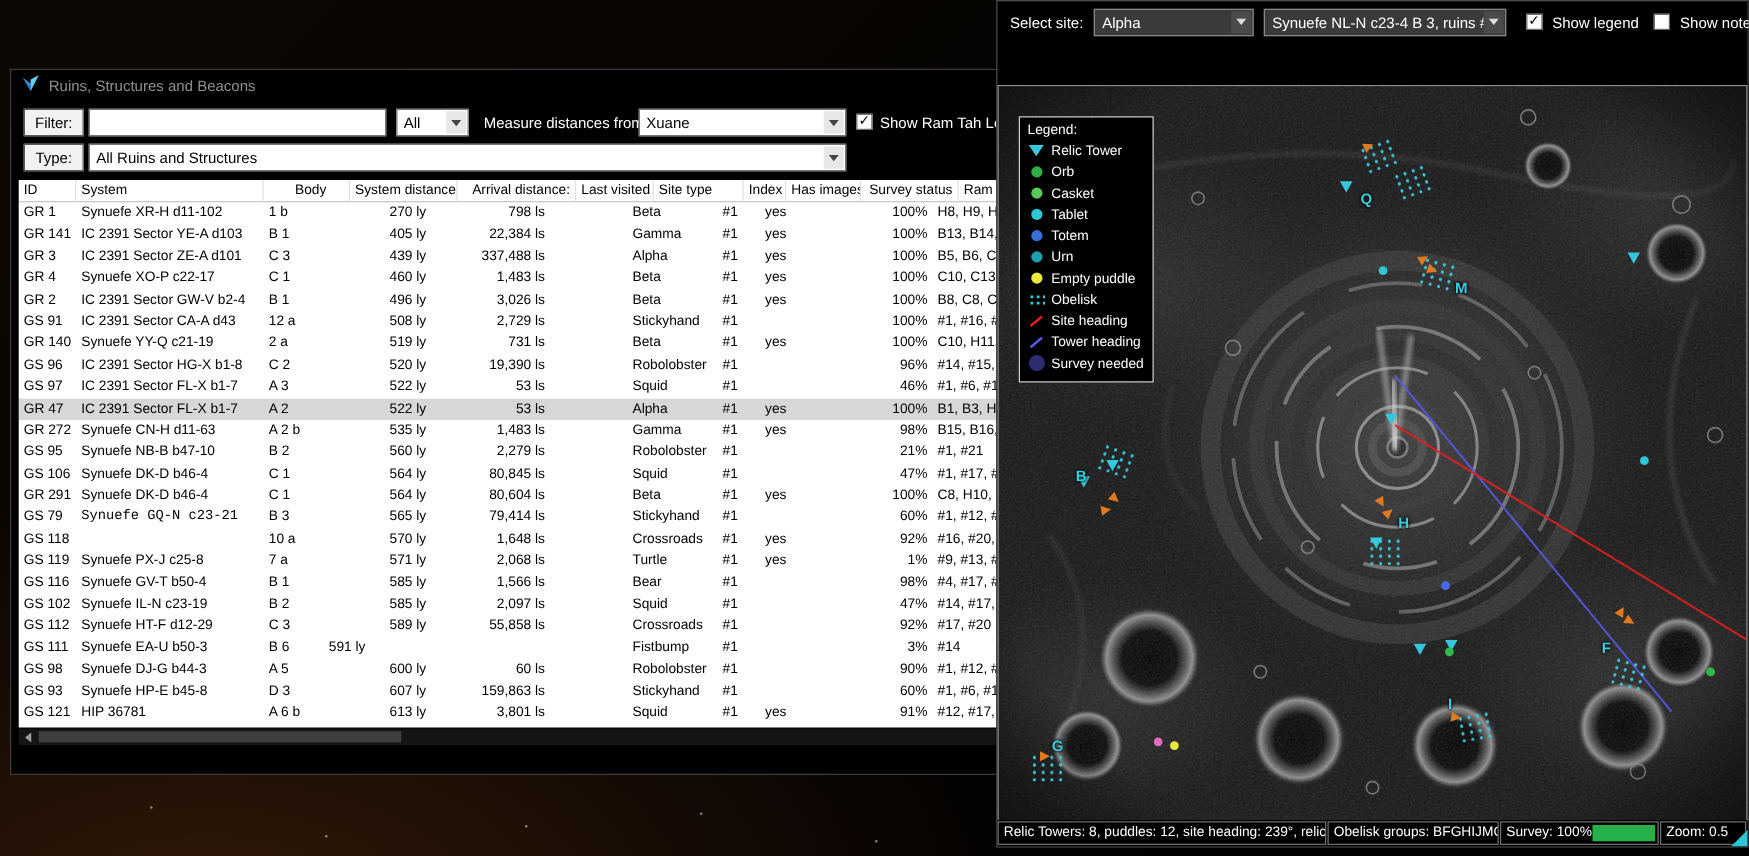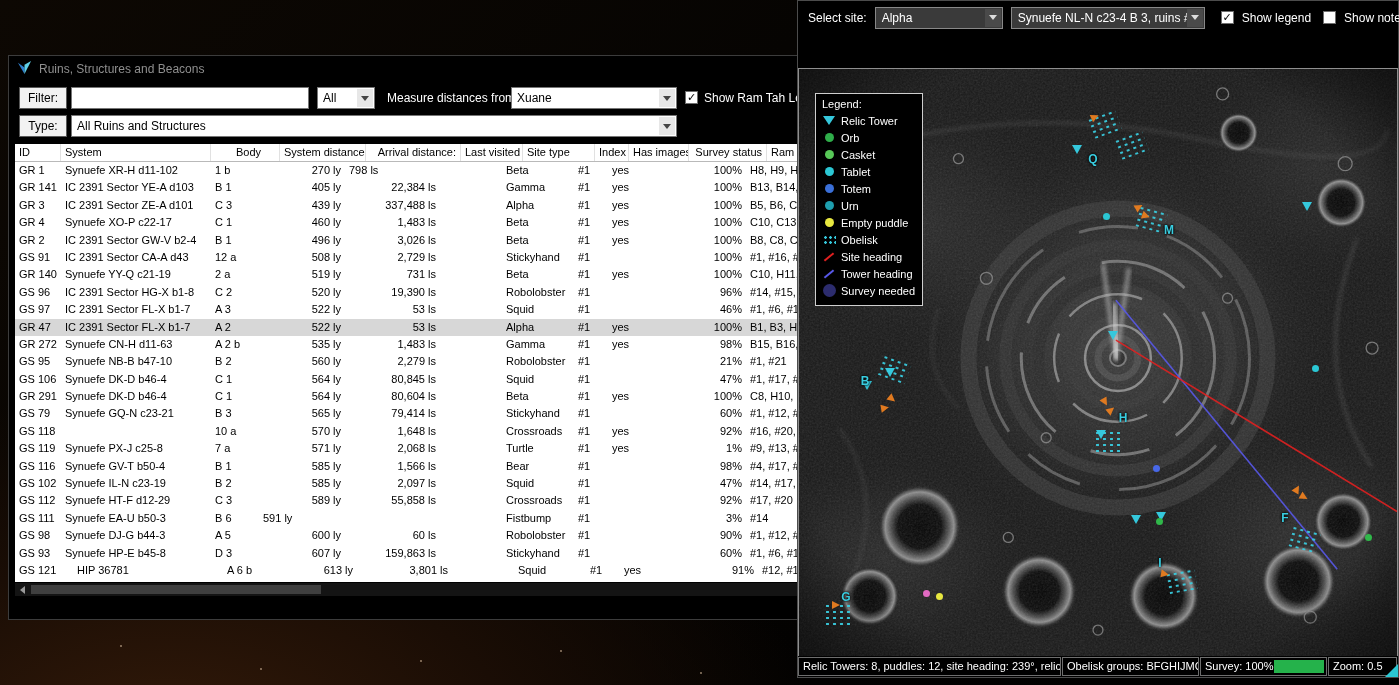--- a/index.html
+++ b/index.html
@@ -169,21 +169,21 @@
           <div class="th" style="width: 60px; text-align: left;">Has images</div>
           <div class="th" style="width: 78px; text-align: right;">Survey status</div>
           <div class="th" style="width: 150px; text-align: left;">Ram Tah Logs</div>
         </div>
       <div class="tbody">
           <div class="tr">
             <div class="td" style="width: 46px; text-align: left;">GR 1</div>
             <div class="td" style="width: 150px; text-align: left;">Synuefe XR-H d11-102</div>
             <div class="td" style="width: 48px; text-align: left;">1 b</div>
             <div class="td" style="width: 86px; text-align: right;">270 ly</div>
-            <div class="td" style="width: 95px; ">798 ls</div>
+            <div class="td" style="width: 95px; text-align: right;">798 ls</div>
             <div class="td" style="width: 62px; text-align: left;"></div>
             <div class="td" style="width: 72px; text-align: left;">Beta</div>
             <div class="td" style="width: 34px; text-align: left;">#1</div>
             <div class="td" style="width: 60px; text-align: left;">yes</div>
             <div class="td" style="width: 78px; text-align: right;">100%</div>
             <div class="td" style="width: 150px; text-align: left;">H8, H9, H</div>
           </div>
           <div class="tr">
             <div class="td" style="width: 46px; text-align: left;">GR 141</div>
             <div class="td" style="width: 150px; text-align: left;">IC 2391 Sector YE-A d103</div>
@@ -348,21 +348,21 @@
             <div class="td" style="width: 95px; text-align: right;">80,604 ls</div>
             <div class="td" style="width: 62px; text-align: left;"></div>
             <div class="td" style="width: 72px; text-align: left;">Beta</div>
             <div class="td" style="width: 34px; text-align: left;">#1</div>
             <div class="td" style="width: 60px; text-align: left;">yes</div>
             <div class="td" style="width: 78px; text-align: right;">100%</div>
             <div class="td" style="width: 150px; text-align: left;">C8, H10, H</div>
           </div>
           <div class="tr">
             <div class="td" style="width: 46px; text-align: left;">GS 79</div>
-            <div class="td" style="width: 150px; text-align: left;">Synuefe GQ-N c23-21</div>
+            <div class="td" style="width: 150px; text-align: left; font-family: Liberation Mono, monospace;">Synuefe GQ-N c23-21</div>
             <div class="td" style="width: 48px; text-align: left;">B 3</div>
             <div class="td" style="width: 86px; text-align: right;">565 ly</div>
             <div class="td" style="width: 95px; text-align: right;">79,414 ls</div>
             <div class="td" style="width: 62px; text-align: left;"></div>
             <div class="td" style="width: 72px; text-align: left;">Stickyhand</div>
             <div class="td" style="width: 34px; text-align: left;">#1</div>
             <div class="td" style="width: 60px; text-align: left;"></div>
             <div class="td" style="width: 78px; text-align: right;">60%</div>
             <div class="td" style="width: 150px; text-align: left;">#1, #12, #</div>
           </div>
@@ -465,21 +465,21 @@
             <div class="td" style="width: 95px; text-align: right;">159,863 ls</div>
             <div class="td" style="width: 62px; text-align: left;"></div>
             <div class="td" style="width: 72px; text-align: left;">Stickyhand</div>
             <div class="td" style="width: 34px; text-align: left;">#1</div>
             <div class="td" style="width: 60px; text-align: left;"></div>
             <div class="td" style="width: 78px; text-align: right;">60%</div>
             <div class="td" style="width: 150px; text-align: left;">#1, #6, #12</div>
           </div>
           <div class="tr">
             <div class="td" style="width: 46px; text-align: left;">GS 121</div>
-            <div class="td" style="width: 150px; text-align: left; margin-left: 12px;">HIP 36781</div>
+            <div class="td" style="width: 150px; text-align: left;">HIP 36781</div>
             <div class="td" style="width: 48px; text-align: left;">A 6 b</div>
             <div class="td" style="width: 86px; text-align: right;">613 ly</div>
             <div class="td" style="width: 95px; text-align: right;">3,801 ls</div>
             <div class="td" style="width: 62px; text-align: left;"></div>
             <div class="td" style="width: 72px; text-align: left;">Squid</div>
             <div class="td" style="width: 34px; text-align: left;">#1</div>
             <div class="td" style="width: 60px; text-align: left;">yes</div>
             <div class="td" style="width: 78px; text-align: right;">91%</div>
             <div class="td" style="width: 150px; text-align: left;">#12, #17, #</div>
           </div>

